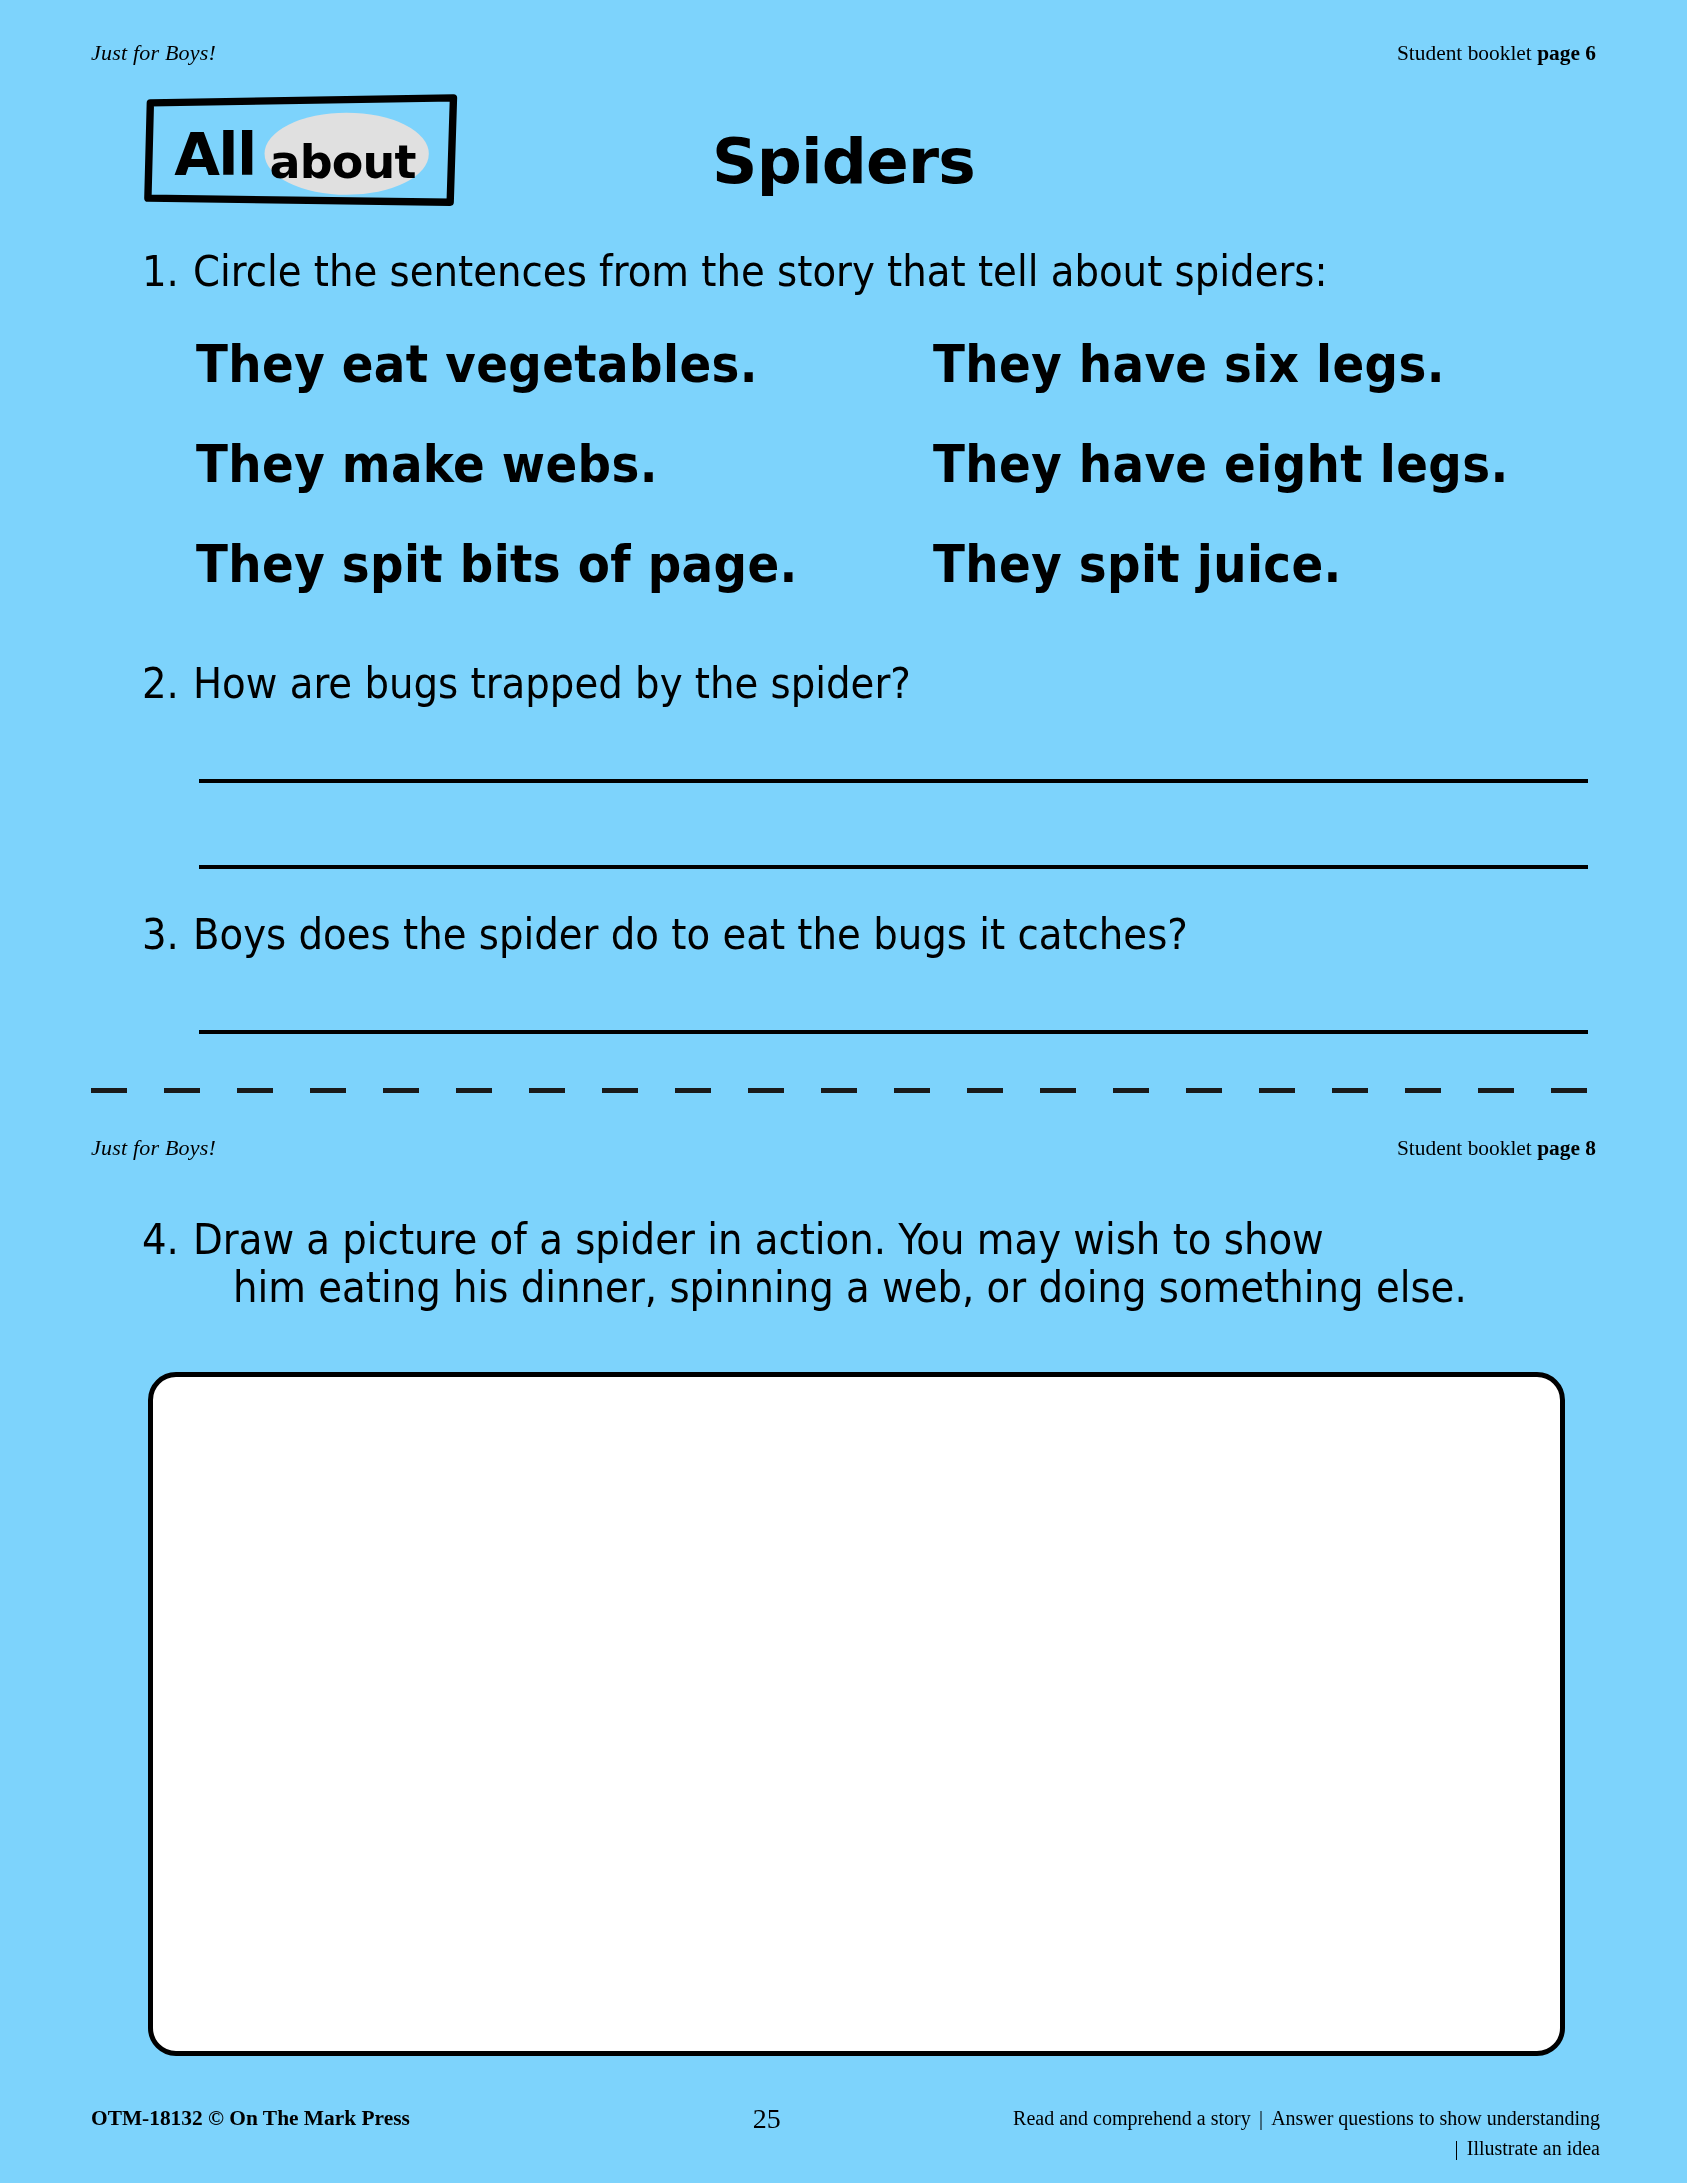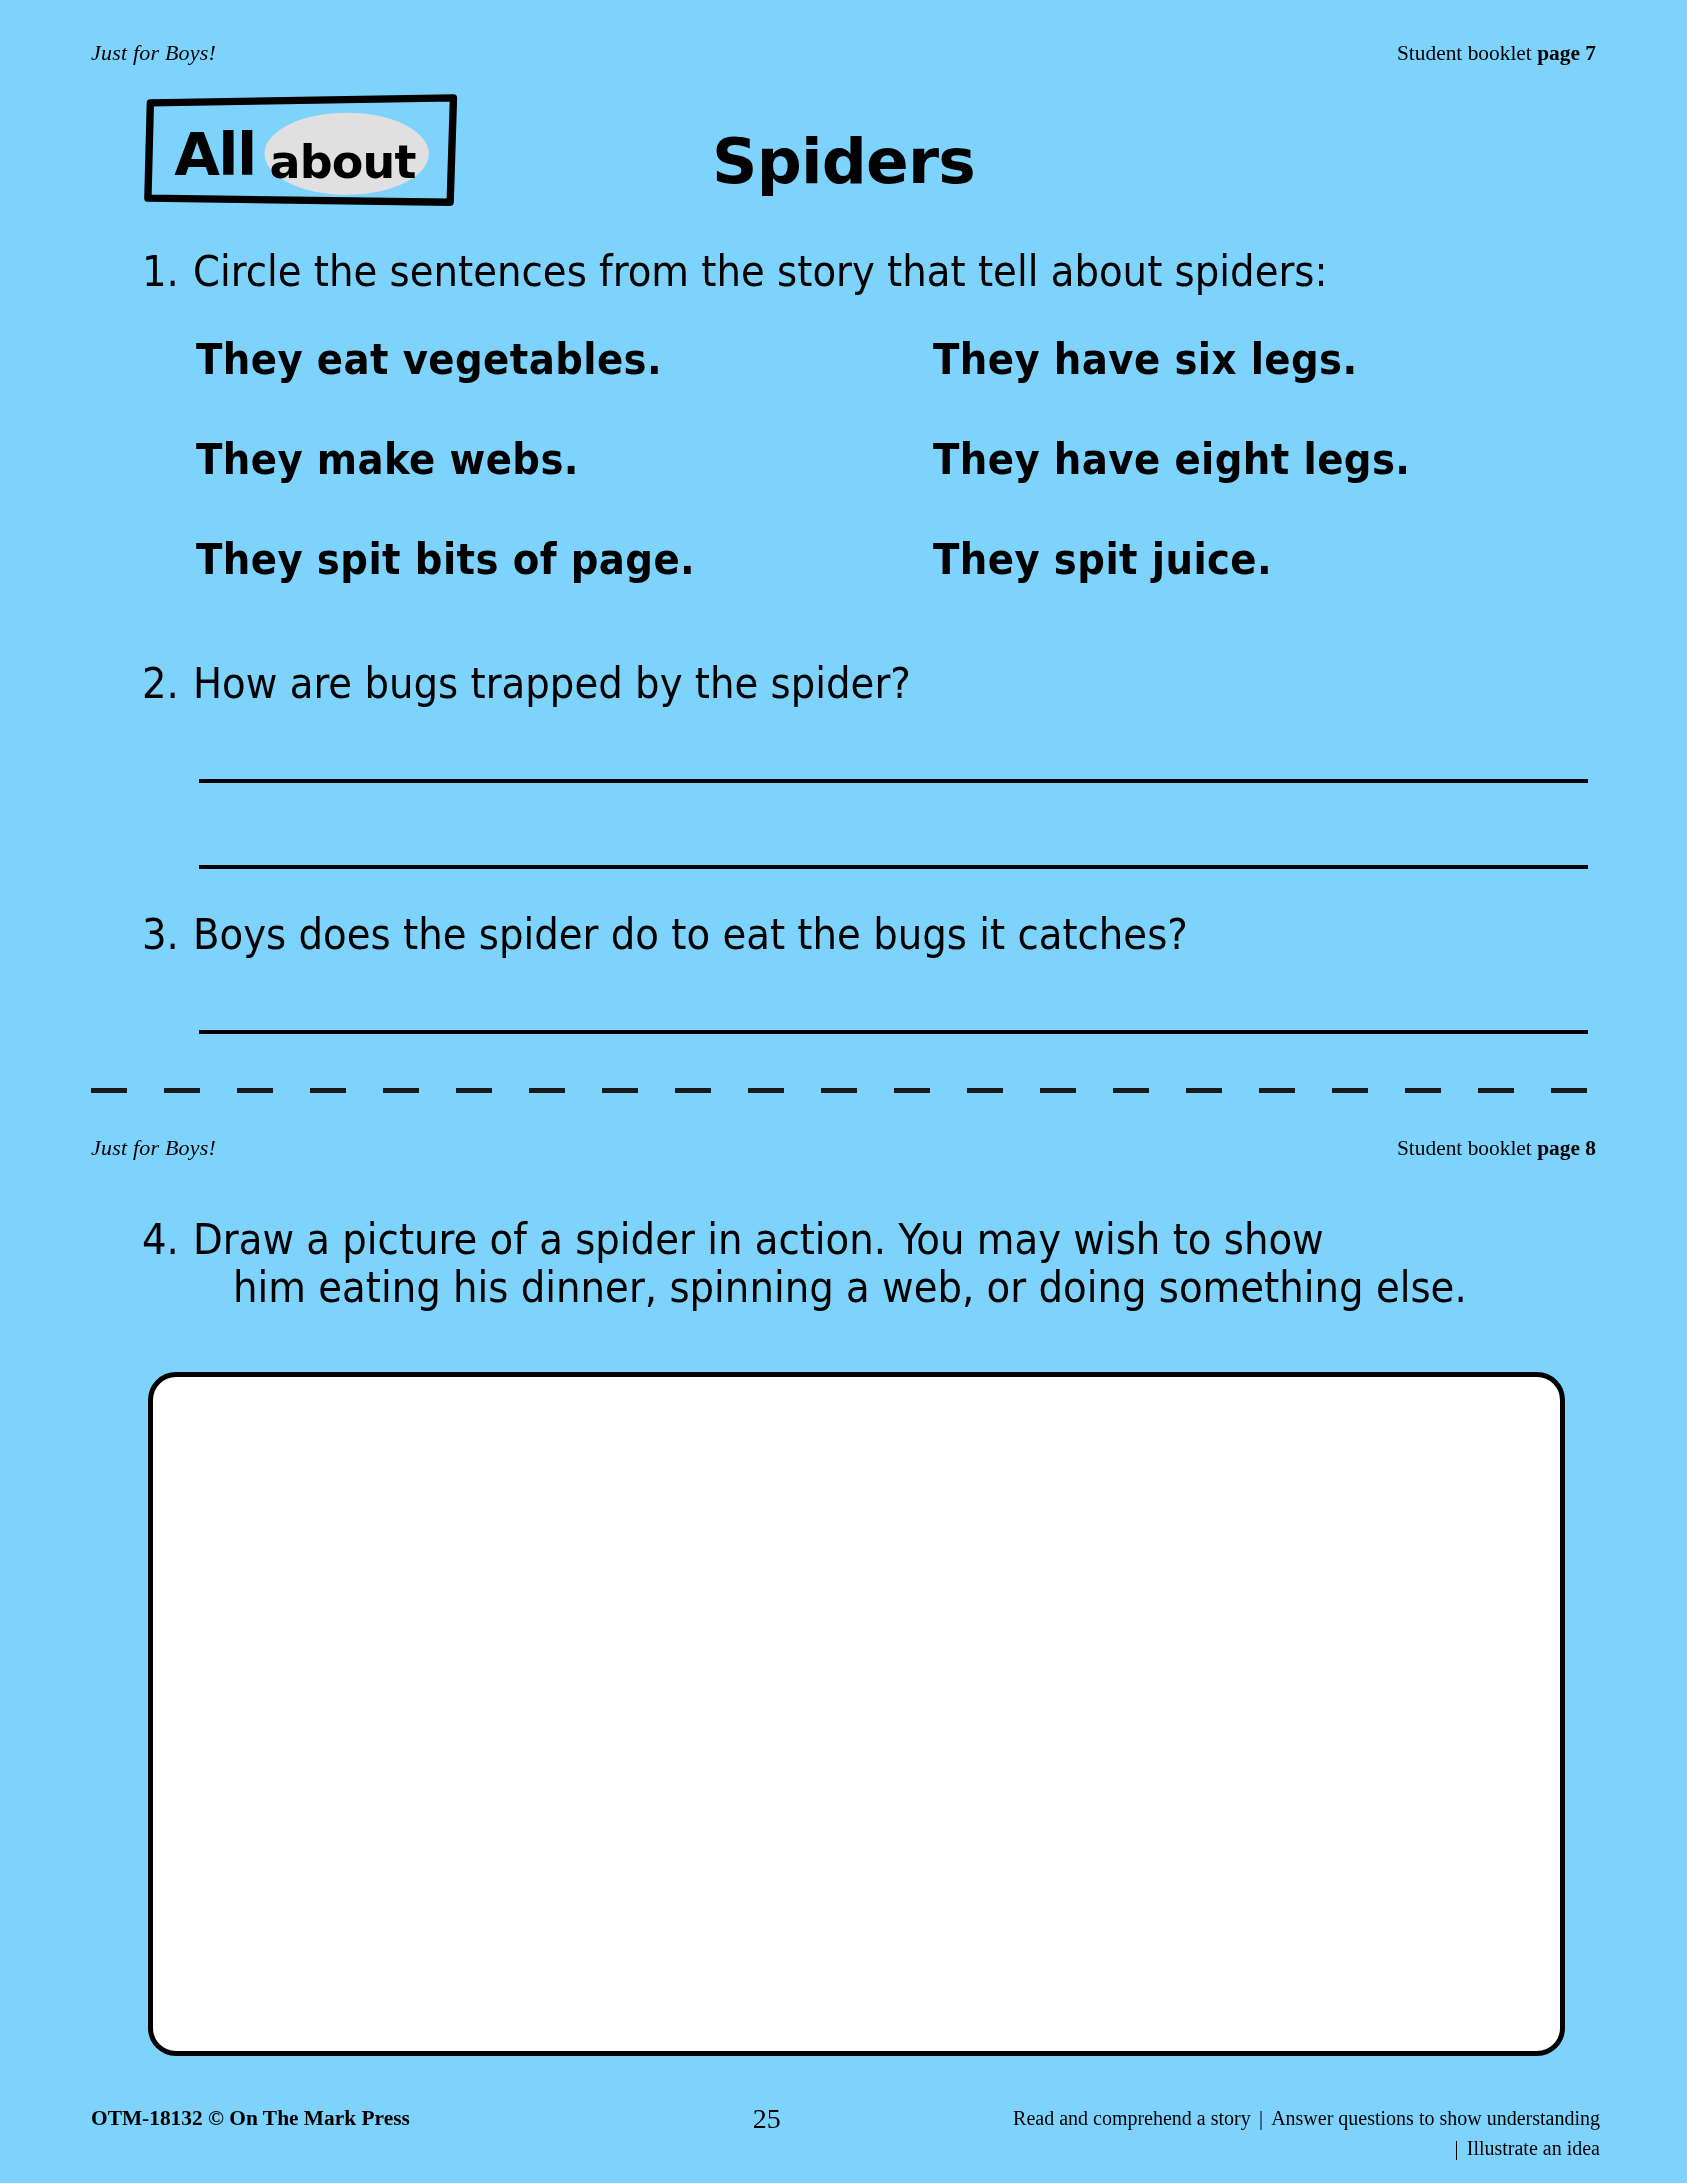--- a/index.html
+++ b/index.html
@@ -83,21 +83,21 @@
   }
   .q .txt {
     flex: 1 1 auto;
   }
   .q .txt .l2 { display: block; margin-left: 40px; }
 
   .opt {
     position: absolute;
     font-family: "DejaVu Sans Condensed", "Liberation Sans Narrow", "DejaVu Sans", sans-serif;
     font-weight: bold;
-    font-size: 43px;
+    font-size: 52px;
     letter-spacing: 0.4px;
     color: #000;
     white-space: nowrap;
     text-align: center;
   }
 
   
   .rule {
     position: absolute;
     left: 199px;
@@ -167,21 +167,21 @@
   }
   .footer-right .sep { padding: 0 8.2px; }
 </style>
 </head>
 <body>
 
 <div class="page">
 
   <div class="runhead" style="top:40px;">
     <span class="runhead-left">Just for Boys!</span>
-    <span class="runhead-right"><span>Student booklet </span><span class="pg">page 7</span></span>
+    <span class="runhead-right"><span>Student booklet </span><span class="pg">page 6</span></span>
   </div>
 
   <div class="badge">
     <svg viewBox="0 0 382 140" xmlns="http://www.w3.org/2000/svg" aria-hidden="true">
       <path d="M7 12 L376 6 L372 133 L4 128 Z" fill="none" stroke="#000" stroke-width="9" stroke-linejoin="round"></path>
       <ellipse cx="246" cy="74" rx="100" ry="50" fill="#e0e0e0"></ellipse>
       <text x="36" y="100" font-family="DejaVu Sans, sans-serif" font-weight="bold" font-size="72" fill="#000" letter-spacing="-2">All</text>
       <text x="152" y="104" font-family="DejaVu Sans, sans-serif" font-weight="bold" font-size="56" fill="#000" letter-spacing="-1">about</text>
     </svg>
   </div>

